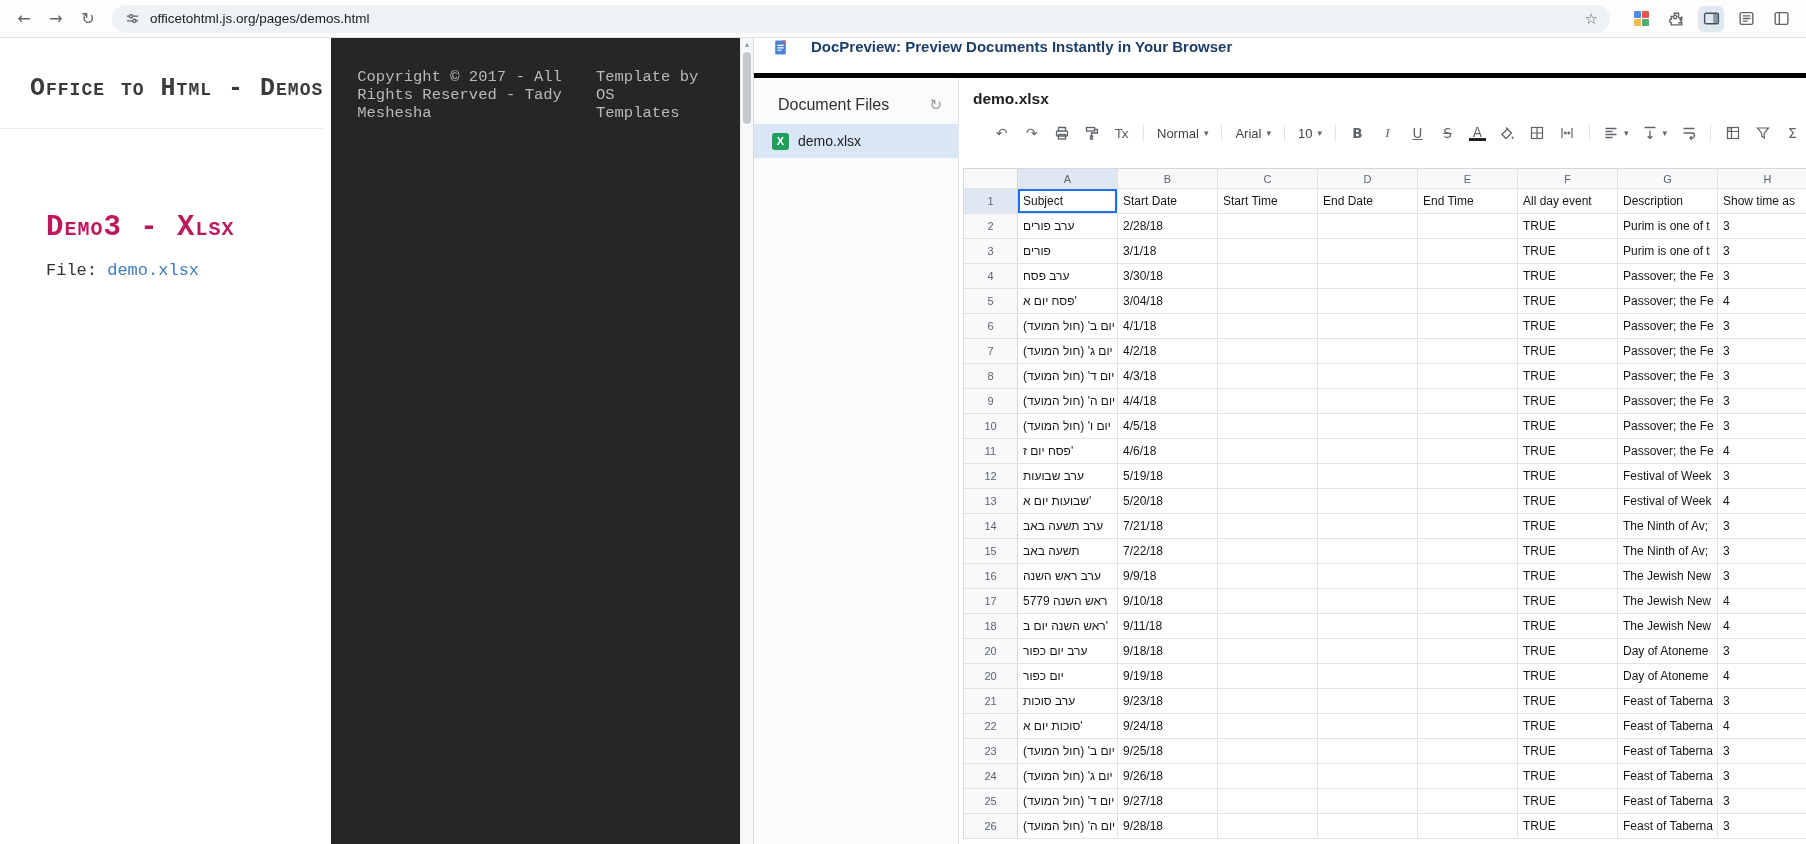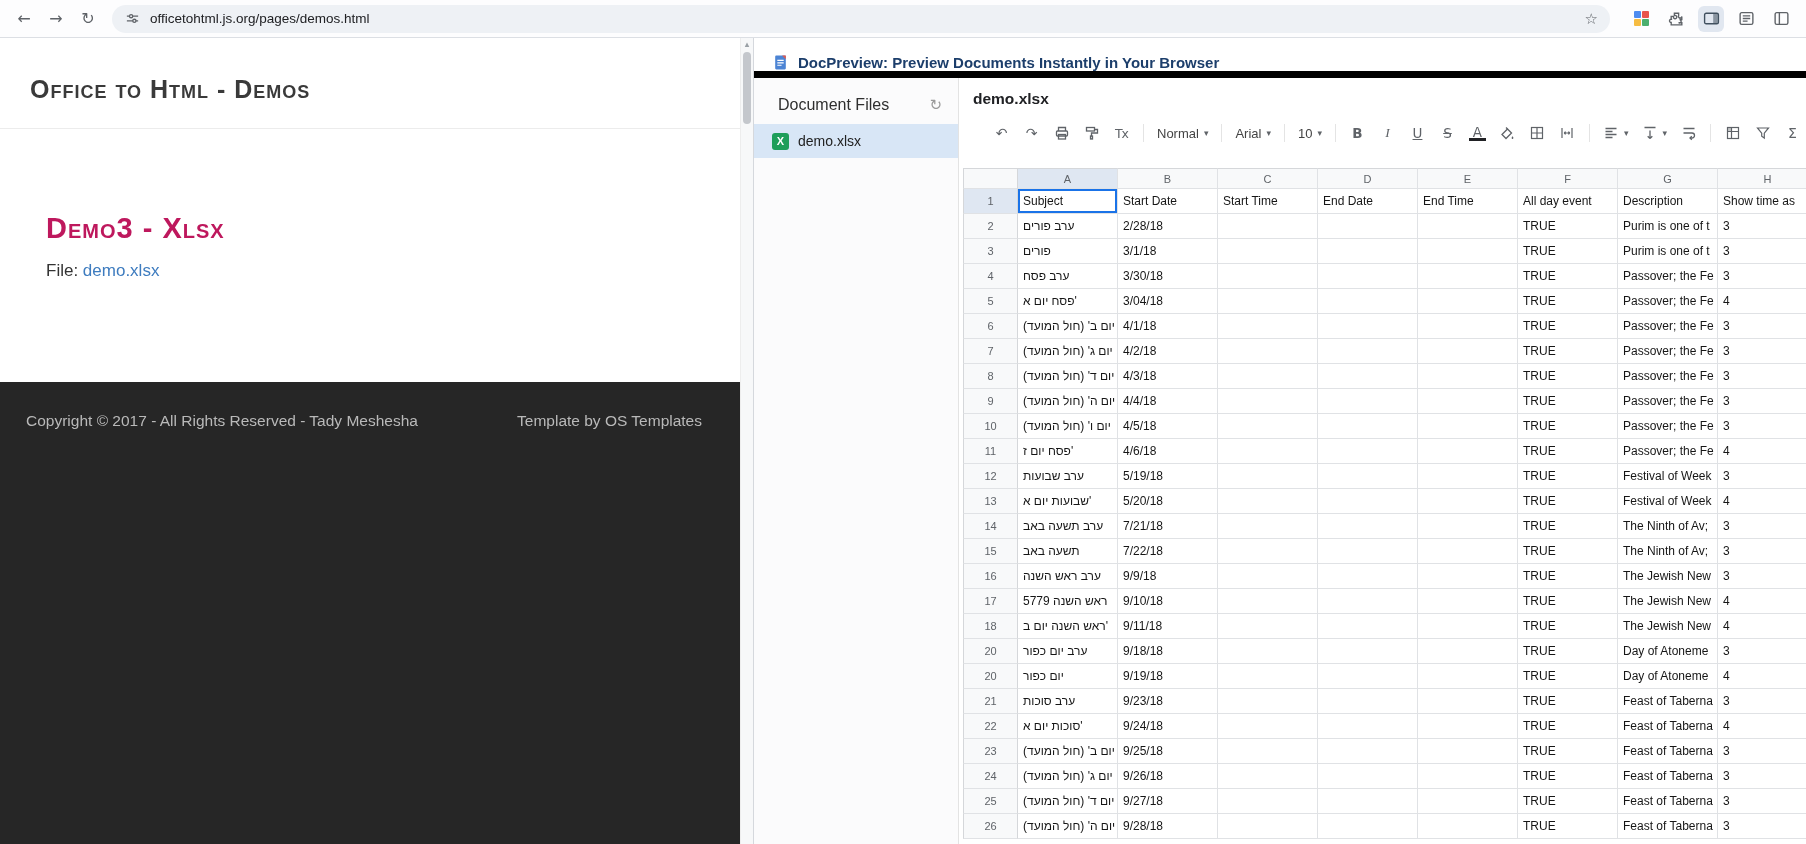--- a/index.html
+++ b/index.html
@@ -18,43 +18,43 @@
   .chrome-right { display:flex; align-items:center; gap:9px; margin-left:8px; margin-right:2px; }
   .chrome-ic { width:26px; height:26px; display:flex; align-items:center; justify-content:center; }
   .chrome-ic.active { background:#e1e7f0; border-radius:6px; }
   .ext-grid { display:grid; grid-template-columns:7px 7px; grid-template-rows:7px 7px; gap:1px; }
   .ext-grid i { display:block; border-radius:1px; }
 
   
   .content { display:flex; height:806px; }
 
   
-  .webpage { width:740px; display:flex; flex-direction:column; background:#fff;
-    font-family:Liberation Sans, sans-serif; }
+  .webpage { width:740px; display:flex; background:#fff;
+    font-family:Liberation Mono, monospace;gap:8px; }
   .webpage-top { height:344px; position:relative; }
   .site-title { margin:36px 0 24px 30px; font-size:25px; line-height:30px; font-weight:600;
     color:#3a3a3a; font-variant:small-caps; letter-spacing:1px; }
   .page-rule { border:none; border-top:1px solid #ececec; }
   .demo-title { margin:82px 0 0 46px; font-size:29px; line-height:34px; font-weight:600;
     color:#be185d; font-variant:small-caps; letter-spacing:1px; }
   .file-line { margin:16px 0 0 46px; font-size:17px; color:#333; }
   .file-line a { color:#3e7cbf; text-decoration:none; }
   .webpage-footer { flex:1; background:#262626; color:#b9b9b9; display:flex;
     justify-content:space-between; align-items:flex-start; padding:30px 38px 0 26px; font-size:15.5px; }
 
   
   .scrollbar { width:13px; background:#f7f8f9; border-left:1px solid #ededed; position:relative; }
   .scroll-arrow { position:absolute; top:1px; left:0; width:12px; text-align:center; color:#9aa0a6;
     font-size:9px; font-family:"DejaVu Sans",sans-serif; }
   .scroll-thumb { position:absolute; top:14px; left:2px; width:8px; height:72px; background:#c4c7cc; border-radius:4px; }
 
   
   .side-panel { flex:1; border-left:1px solid #d5d8dd; display:flex; flex-direction:column; background:#fff; min-width:0; }
-  .panel-header { height:40px; border-bottom:7px solid #000000; display:flex; align-items:flex-end;
-    padding-left:18px; gap:9px; flex:none; }
+  .panel-header { height:40px; border-bottom:5px solid #000000; display:flex; align-items:flex-start;
+    padding-left:18px; gap:22px; flex:none; }
   .panel-title { font-size:15px; font-weight:600; color:#1c3e6b; }
 
   .panel-body { flex:1; display:flex; min-height:0; }
   .sidebar { width:205px; border-right:1px solid #e3e3e3; background:#fbfbfc; flex:none; }
   .sidebar-header { display:flex; align-items:center; justify-content:space-between; padding:18px 16px 10px 24px; }
   .sidebar-title { font-size:16px; color:#2f2f2f; }
   .refresh { color:#9a9a9a; font-size:15px; font-family:"DejaVu Sans",sans-serif; cursor:pointer; }
   .file-item { height:34px; background:#d8e6f6; display:flex; align-items:center; gap:9px;
     padding-left:18px; font-size:14px; color:#222; cursor:pointer; }
   .xlsx-icon { width:17px; height:17px; background:#1e9e5a; border-radius:3px; color:#fff;

